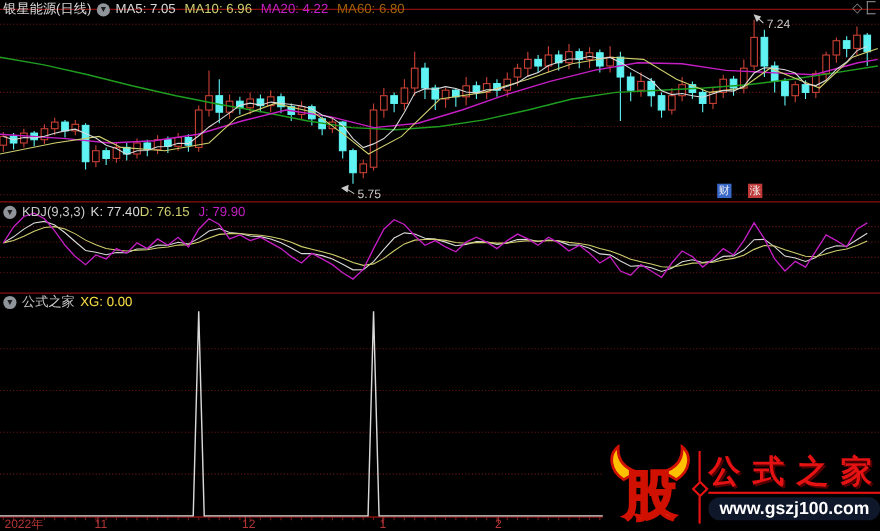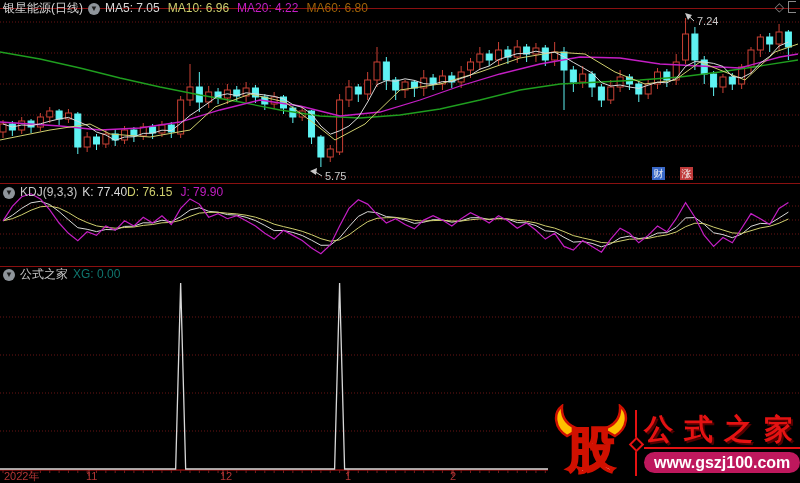--- a/index.html
+++ b/index.html
@@ -23,21 +23,21 @@
         display:flex;align-items:center;z-index:10;}
   .bull{position:relative;flex:0 0 auto;margin-left:4px;}
   .logo-divider{width:2px;height:66px;background:#e41212;position:relative;margin:0 7px 0 5px;flex:0 0 auto;}
   .logo-divider .diamond{position:absolute;left:-4px;top:29px;width:7px;height:7px;
         background:#000;border:2px solid #e41212;transform:rotate(45deg);}
   .logo-right{display:flex;flex-direction:column;justify-content:center;}
   .site-name{color:#e41212;font-family:"Liberation Serif",serif;font-weight:bold;
         font-size:29px;letter-spacing:11px;line-height:30px;text-shadow:2px 2px 0 #550000;
         white-space:nowrap;}
   .red-rule{height:2px;background:#e41212;margin:3px 0 3px 0;width:168px;}
-  .url-pill{background:#be185d;color:#fff;font-weight:bold;font-size:16px;
+  .url-pill{background:#0f172a;color:#fff;font-weight:bold;font-size:16px;
         border-radius:11px;padding:0 10px;line-height:21px;width:fit-content;white-space:nowrap;}
 </style>
 </head>
 <body>
 
 <div class="screen">
 
   <svg id="chart" width="800" height="483" viewBox="0 0 800 483" style="position:absolute;left:0;top:0">
       <line x1="0" y1="22" x2="800" y2="22" stroke="#6b1515" stroke-dasharray="1,2" stroke-width="1"></line>
       <line x1="0" y1="53" x2="800" y2="53" stroke="#6b1515" stroke-dasharray="1,2" stroke-width="1"></line>
@@ -355,21 +355,21 @@
 
   <div class="panel-header" style="left:3px;top:186px">
     <span class="hdr-icon">▼</span>
     <span>KDJ(9,3,3)</span>
     <span id="kdj-items"><span class="ma-item" style="color: rgb(217, 217, 217); margin-right: 0;">K: 77.40</span><span class="ma-item" style="color: rgb(207, 207, 110); margin-right: 8px;">D: 76.15</span><span class="ma-item" style="color: rgb(196, 30, 196); margin-right: 8px; margin-top: 40px;">J: 79.90</span></span>
   </div>
 
   <div class="panel-header" style="left:3px;top:268px">
     <span class="hdr-icon">▼</span>
     <span>公式之家</span>
-    <span style="color:#0f766e">
+    <span style="color:#fde047">
       <span>XG:</span>
       <span>0.00</span>
     </span>
   </div>
 
   <div class="logo">
     <div class="bull">
       <svg width="78" height="74" viewBox="0 0 78 74">
         <path d="M15 32 C 2 24, 1 9, 10 2 C 9 15, 17 22, 27 25 Z" fill="#ffc000" stroke="#d01000" stroke-width="2.5"></path>
         <path d="M63 32 C 76 24, 77 9, 68 2 C 69 15, 61 22, 51 25 Z" fill="#ffc000" stroke="#d01000" stroke-width="2.5"></path>

